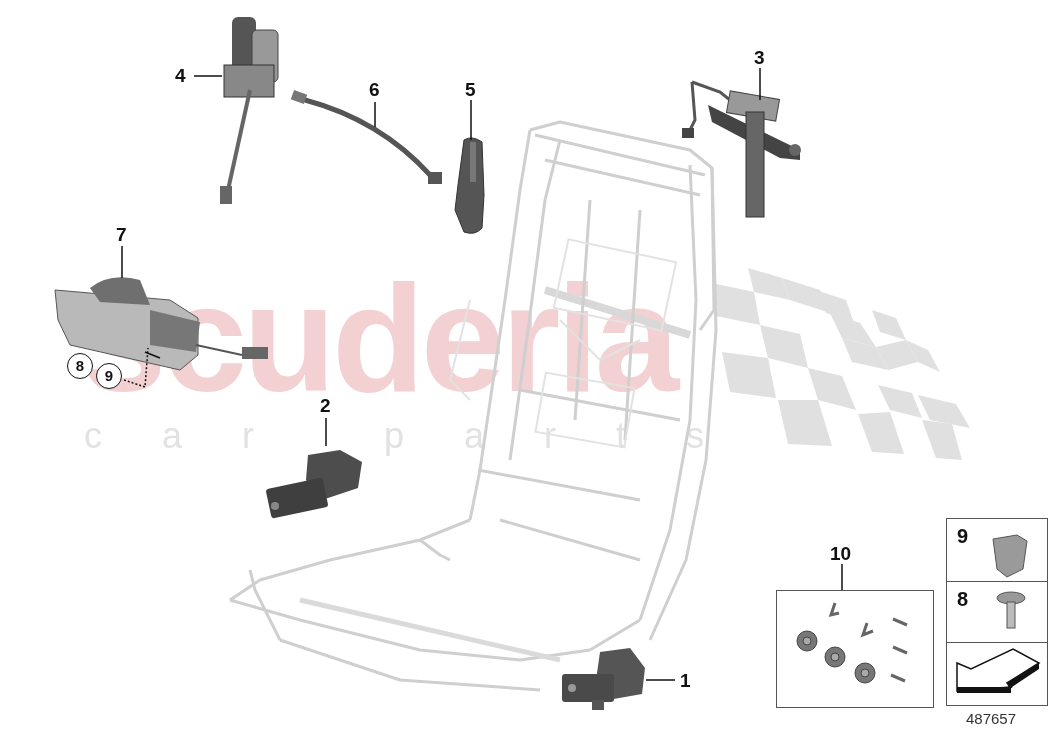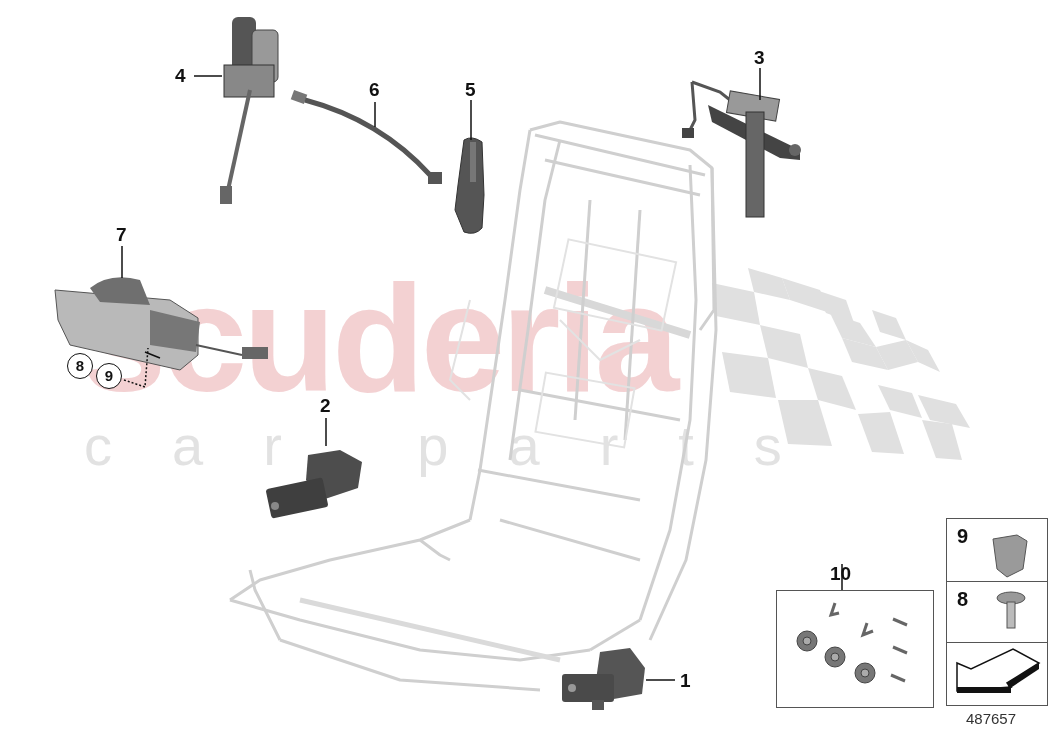--- a/index.html
+++ b/index.html
@@ -1,20 +1,20 @@
 <!DOCTYPE html>
 <html><head>
 <meta charset="utf-8">
 <style>
   html, body { margin:0; padding:0; background:#ffffff; }
   body { width:1050px; height:735px; position:relative; overflow:hidden; font-family:"Liberation Sans", sans-serif; }
   .layer { position:absolute; left:0; top:0; }
   .callout { position:absolute; font-family:"Liberation Sans", sans-serif; font-weight:bold; font-size:19px; color:#111; line-height:1; }
   .wm-main { position:absolute; left:82px; top:262px; font-family:"Liberation Sans", sans-serif; font-weight:bold; font-size:152px; color:#f1c9cb; letter-spacing:-4px; line-height:1; opacity:0.85; }
-  .wm-sub { position:absolute; left:84px; top:418px; font-family:"Liberation Sans", sans-serif; font-size:56px; color:#e2e2e2; letter-spacing:60px; line-height:1; }
+  .wm-sub { position:absolute; left:84px; top:418px; font-family:"Liberation Sans", sans-serif; font-size:36px; color:#e2e2e2; letter-spacing:60px; line-height:1; }
   .circle-label { position:absolute; width:24px; height:24px; border:1.6px solid #111; border-radius:50%; background:#fff; font-weight:bold; font-size:15px; color:#111; text-align:center; line-height:24px; }
   .box { position:absolute; border:1.2px solid #555; background:#fff; }
   .box-num { position:absolute; font-weight:bold; font-size:20px; color:#111; }
   .diagram-id { position:absolute; left:966px; top:710px; font-size:15px; color:#333;text-align:right; }
 </style>
 </head>
 <body>
 
 <svg class="layer" width="1050" height="735">
   <g fill="#e0e0e0">
@@ -145,21 +145,21 @@
 
 <div class="callout" style="left:680px;top:671px;">1</div>
 <div class="callout" style="left:320px;top:396px;">2</div>
 <div class="callout" style="left:754px;top:48px;">3</div>
 <div class="callout" style="left:175px;top:66px;">4</div>
 <div class="callout" style="left:465px;top:80px;">5</div>
 <div class="callout" style="left:369px;top:80px;">6</div>
 <div class="callout" style="left:116px;top:225px;">7</div>
 <div class="circle-label" style="left:67px;top:353px;">8</div>
 <div class="circle-label" style="left:96px;top:363px;">9</div>
-<div class="callout" style="left:830px;top:544px;margin-top:20px;">10</div>
+<div class="callout" style="left:830px;top:544px;">10</div>
 
 <div class="box" style="left:776px;top:590px;width:156px;height:116px;">
   <svg width="156" height="116">
     <g fill="#777" stroke="#444">
       <circle cx="30" cy="50" r="10"></circle>
         <circle cx="30" cy="50" r="4" fill="#aaa"></circle>
       <circle cx="58" cy="66" r="10"></circle>
         <circle cx="58" cy="66" r="4" fill="#aaa"></circle>
       <circle cx="88" cy="82" r="10"></circle>
         <circle cx="88" cy="82" r="4" fill="#aaa"></circle>

